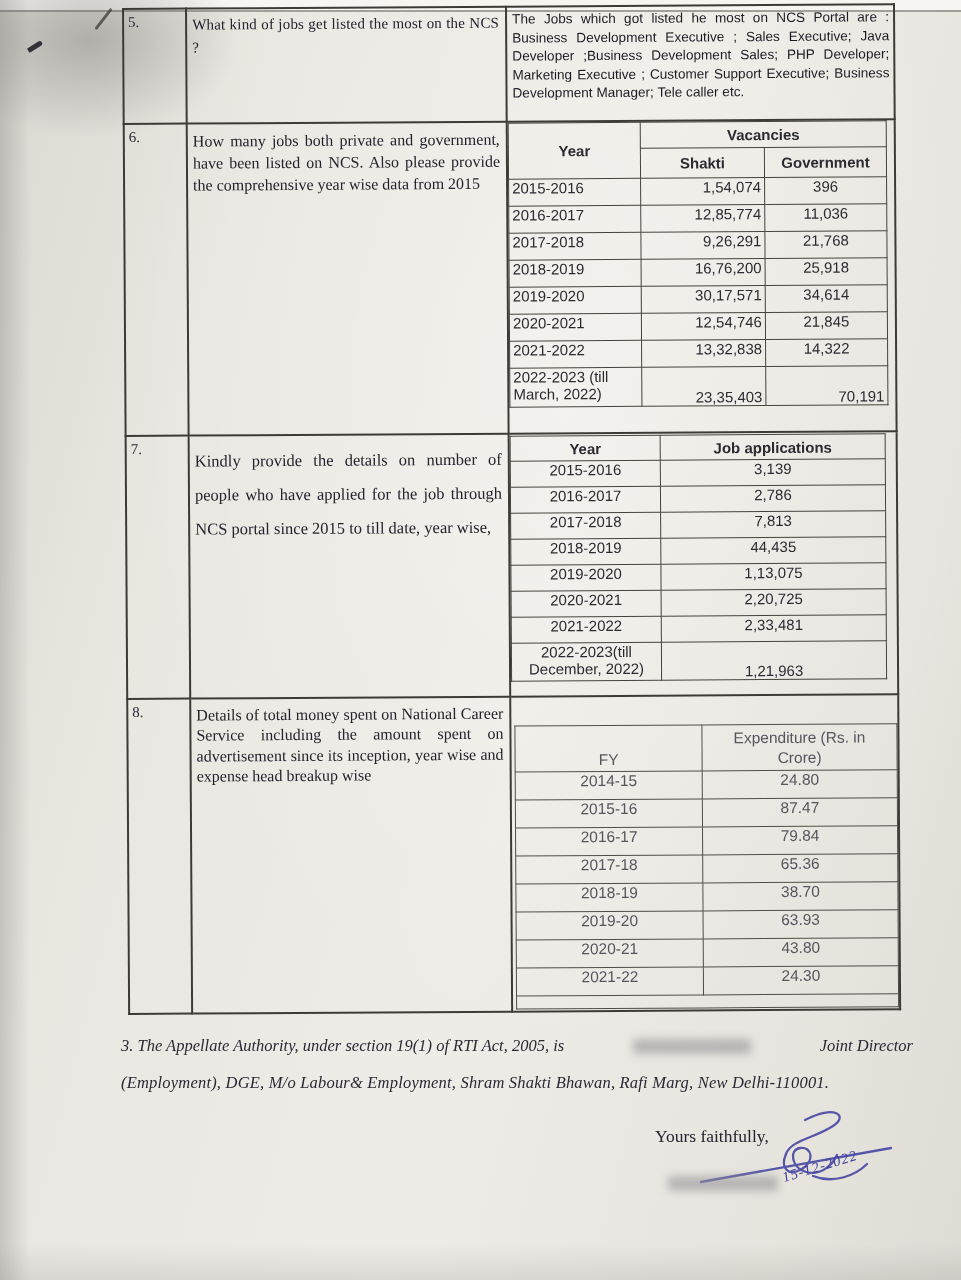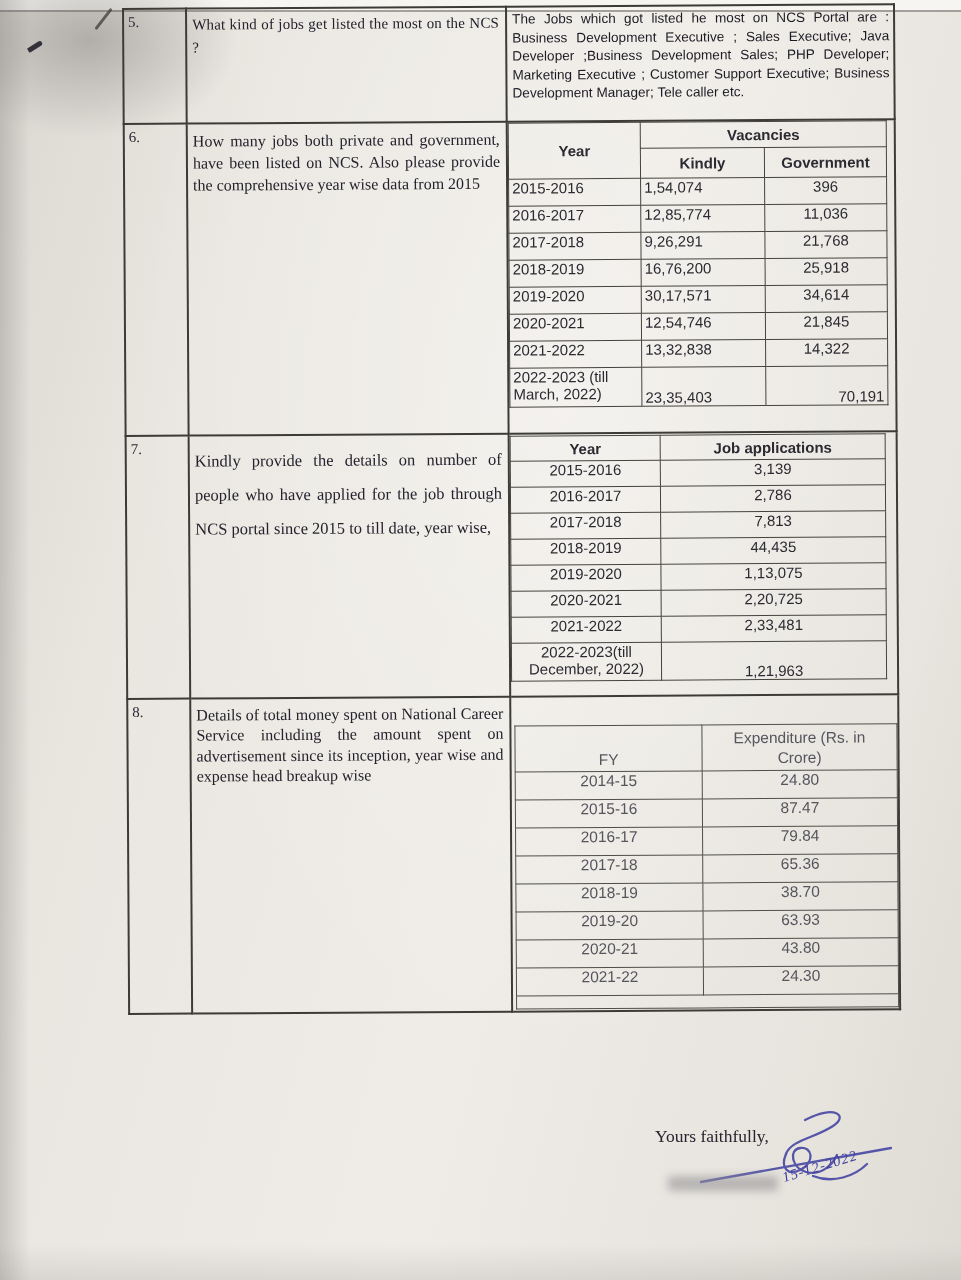--- a/index.html
+++ b/index.html
@@ -39,21 +39,21 @@
   .q7{font-size:16.5px;line-height:2.05;padding-top:4px;}
   .q8{font-size:16px;line-height:1.28;padding-top:2px;}
   .a5{font-family:"Liberation Sans",sans-serif;font-size:13.6px;line-height:18.6px;
     text-align:justify;color:#1d1c24;padding:3px 4px 0 5px;}
 
   .inner{table-layout:fixed;font-size:15px;color:#2b2a31;}
   .inner td,.inner th{border:1.7px solid #45433e;padding:0 3px;overflow:hidden;}
   .vac{width:378px;}
   .vac th{font-weight:bold;text-align:center;}
   .vac .yr{text-align:left;padding-left:3px;}
-  .vac .pv{text-align:left;padding-right:3px;}
+  .vac .pv{text-align:right;padding-right:3px;}
   .vac .gv{text-align:center;}
   .apps{width:375px;margin-top:1px;}
   .apps th{font-weight:bold;text-align:center;}
   .apps td{text-align:center;}
   .exp{width:382px;margin:28px 0 0 3px;font-size:15.5px;color:#55555d;}
   .exp td,.exp th{border:1.6px solid #504e49;text-align:center;}
   .exp th{font-weight:normal;line-height:1.25;padding:2px 16px;}
 
   .blur-box{background:rgba(148,146,148,.6);filter:blur(3px);border-radius:3px;}
   .para{position:absolute;left:121px;top:1036px;width:792px;font-family:"Liberation Serif",serif;
@@ -111,21 +111,21 @@
                 <col style="width:132px">
                 <col style="width:124px">
                 <col style="width:122px">
               </colgroup>
           <tbody>
                 <tr style="height:26px;">
             <th rowspan="2">Year</th>
             <th colspan="2">Vacancies</th>
           </tr>
           <tr style="height:30px;">
-            <th>Kindly</th>
+            <th>Shakti</th>
             <th>Government</th>
           </tr>
           <tr style="height:27px;">
             <td class="yr">2015-2016</td>
             <td class="pv">1,54,074</td>
             <td class="gv">396</td>
           </tr>
           <tr style="height:27px;">
             <td class="yr">2016-2017</td>
             <td class="pv">12,85,774</td>
@@ -270,20 +270,28 @@
           <tr style="height:13px;">
             <td colspan="2"></td>
           </tr>
         </tbody>
             </table>
       </td>
     </tr>
   </tbody>
     </table>
 
+  <div class="para">
+    <div class="para-line1">
+      <span>3. The Appellate Authority, under section 19(1) of RTI Act, 2005, is</span>
+      <span class="blur-box"></span>
+      <span>Joint Director</span>
+    </div>
+    <div class="para-line2">(Employment), DGE, M/o Labour&amp; Employment, Shram Shakti Bhawan, Rafi Marg, New Delhi-110001.</div>
+  </div>
 
   <div class="closing">Yours faithfully,</div>
 
   <svg class="sig-svg" width="210" height="95" viewBox="0 0 210 95">
     <g fill="none" stroke="#4343a2" stroke-width="2.3" stroke-linecap="round" opacity="0.88">
       <path d="M112,12 C142,-4 156,8 140,18 C122,30 98,32 93,46"></path>
       <path d="M93,46 C87,60 95,68 107,62 C123,54 119,38 107,40 C95,42 99,60 113,64 C127,68 139,58 144,47"></path>
       <path d="M8,74 L198,40"></path>
       <path d="M120,68 C140,76 162,68 174,56"></path>
     </g>

